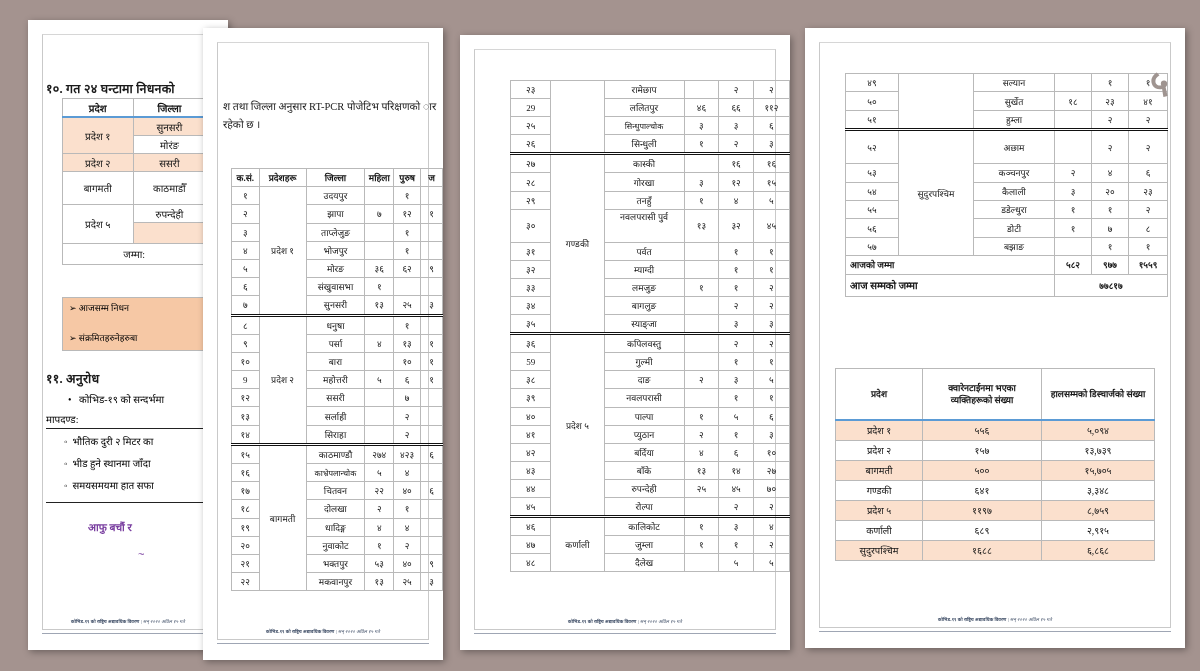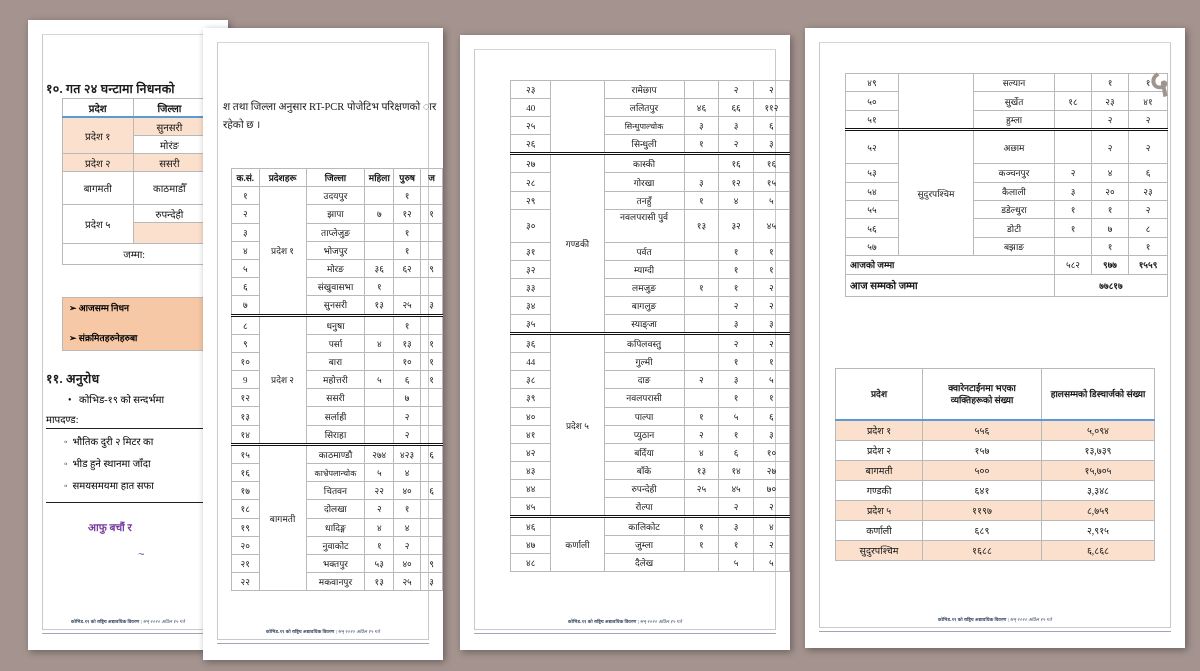--- a/index.html
+++ b/index.html
@@ -55,21 +55,20 @@
   #t1{position:absolute;left:34px;top:78px;width:210px;font-size:10px;}
   #t1 td,#t1 th{height:15px;}
   #t1 .c1{width:70px;}
   #t1 .c2{width:72px;}
   #t1 .c3{width:68px;}
   .notebox{
     position:absolute;left:34px;top:277px;width:214px;
     background:#f6c8a5;border:1px solid #b9b9b9;
     font-size:9px;line-height:1.65;padding:3px 4px 4px 6px;box-sizing:border-box;
     font-family:"Liberation Serif","DejaVu Serif",serif;
-    font-weight:bold;
   }
   .notebox div{white-space:nowrap;}
   .n-r{text-align:right;}
   #p1-h11{position:absolute;left:18px;top:350px;}
   #p1-bullet{position:absolute;left:40px;top:372px;font-size:10px;white-space:nowrap;
              font-family:"Liberation Serif","DejaVu Serif",serif;}
   #p1-mapa{position:absolute;left:18px;top:392px;font-size:10px;
            font-family:"Liberation Serif","DejaVu Serif",serif;}
   #p1-rule1{position:absolute;left:18px;top:408px;width:200px;border-top:1.5px solid #222;}
   #p1-rule2{position:absolute;left:18px;top:482px;width:200px;border-top:1.5px solid #222;}
@@ -409,21 +408,21 @@
         <tbody>
             <tr>
           <td class="cs">२३</td>
           <td class="cp" rowspan="4"></td>
           <td class="cd">रामेछाप</td>
           <td class="cf"></td>
           <td class="cm">२</td>
           <td class="ct">२</td>
         </tr>
         <tr>
-          <td>40</td>
+          <td>29</td>
           <td>ललितपुर</td>
           <td>४६</td>
           <td>६६</td>
           <td>११२</td>
         </tr>
         <tr>
           <td>२५</td>
           <td style="font-size:8px">सिन्धुपाल्चोक</td>
           <td>३</td>
           <td>३</td>
@@ -509,21 +508,21 @@
 
         <tr class="thickline">
           <td>३६</td>
           <td rowspan="10">प्रदेश ५</td>
           <td>कपिलवस्तु</td>
           <td></td>
           <td>२</td>
           <td>२</td>
         </tr>
         <tr>
-          <td>44</td>
+          <td>59</td>
           <td>गुल्मी</td>
           <td></td>
           <td>१</td>
           <td>१</td>
         </tr>
         <tr>
           <td>३८</td>
           <td>दाङ</td>
           <td>२</td>
           <td>३</td>
@@ -681,21 +680,21 @@
         <tr>
           <td>५७</td>
           <td>बझाङ</td>
           <td></td>
           <td>१</td>
           <td>१</td>
         </tr>
 
         <tr>
           <td colspan="3" style="font-weight:600;text-align:left;padding-left:4px">आजको जम्मा</td>
-          <td style="font-weight:400">५८२</td>
+          <td style="font-weight:700">५८२</td>
           <td style="font-weight:600">९७७</td>
           <td style="font-weight:700">१५५९</td>
         </tr>
         <tr>
           <td colspan="3" style="font-weight:600;text-align:left;padding-left:4px;font-size:10px;height:19px">आज सम्मको जम्मा</td>
           <td colspan="3" style="font-weight:600">७७८१७</td>
         </tr>
       </tbody>
         </table>
 

